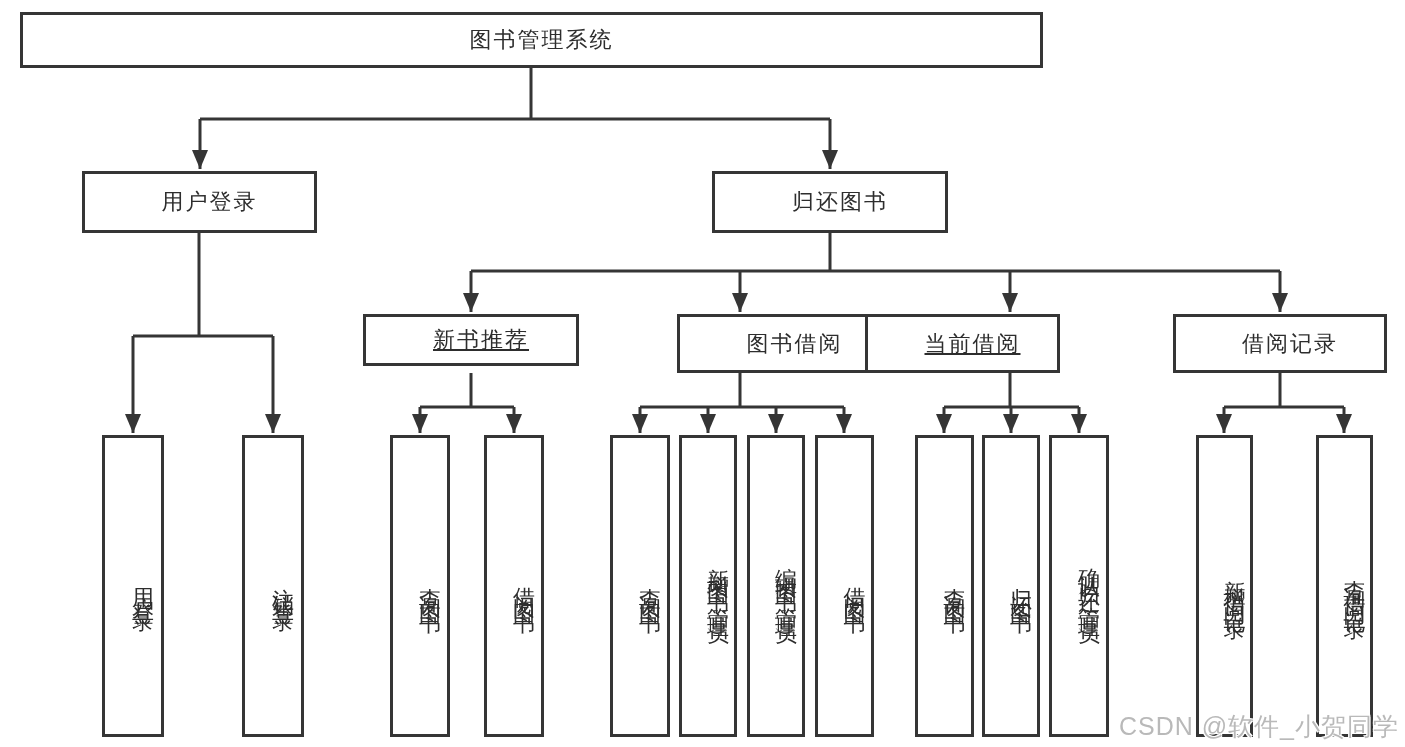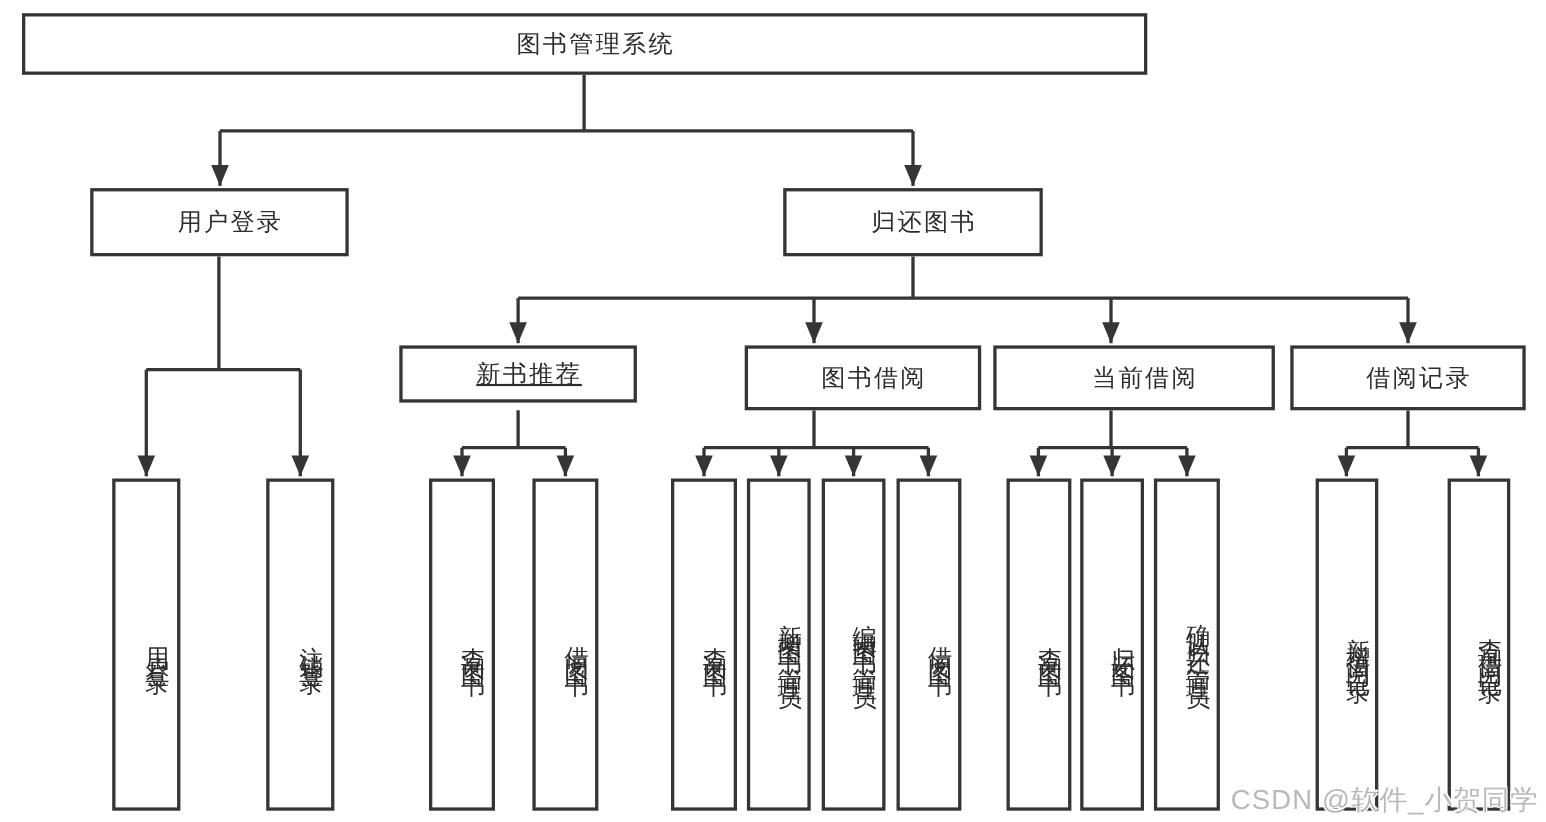--- a/index.html
+++ b/index.html
@@ -96,21 +96,21 @@
     <path d="M1344 407 V433" fill="none" stroke="#353535" stroke-width="3" marker-end="url(#arw)"></path>
   </svg>
 
   <div class="node h" style="left:20px; top:12px; width:1023px; height:56px;">图书管理系统</div>
 
   <div class="node h" style="left:82px; top:171px; width:235px; height:62px;">用户登录</div>
   <div class="node h" style="left:712px; top:171px; width:236px; height:62px;">归还图书</div>
 
   <div class="node h" style="left:363px; top:314px; width:216px; height:52px;text-decoration:underline;">新书推荐</div>
   <div class="node h" style="left:633px; top:314px; width:215px; height:59px;margin-left:44px;">图书借阅</div>
-  <div class="node h" style="left:903px; top:314px; width:256px; height:59px;">当前借阅</div>
+  <div class="node h" style="left:865px; top:314px; width:195px; height:59px;text-decoration:underline;">当前借阅</div>
   <div class="node h" style="left:1173px; top:314px; width:214px; height:59px;">借阅记录</div>
 
   <div class="node v" style="left:102px; top:435px; width:62px; height:302px;">
     <span class="vtext">用户登录</span>
   </div>
   <div class="node v" style="left:242px; top:435px; width:62px; height:302px;">
     <span class="vtext">注销登录</span>
   </div>
 
   <div class="node v" style="left:390px; top:435px; width:60px; height:302px;">

